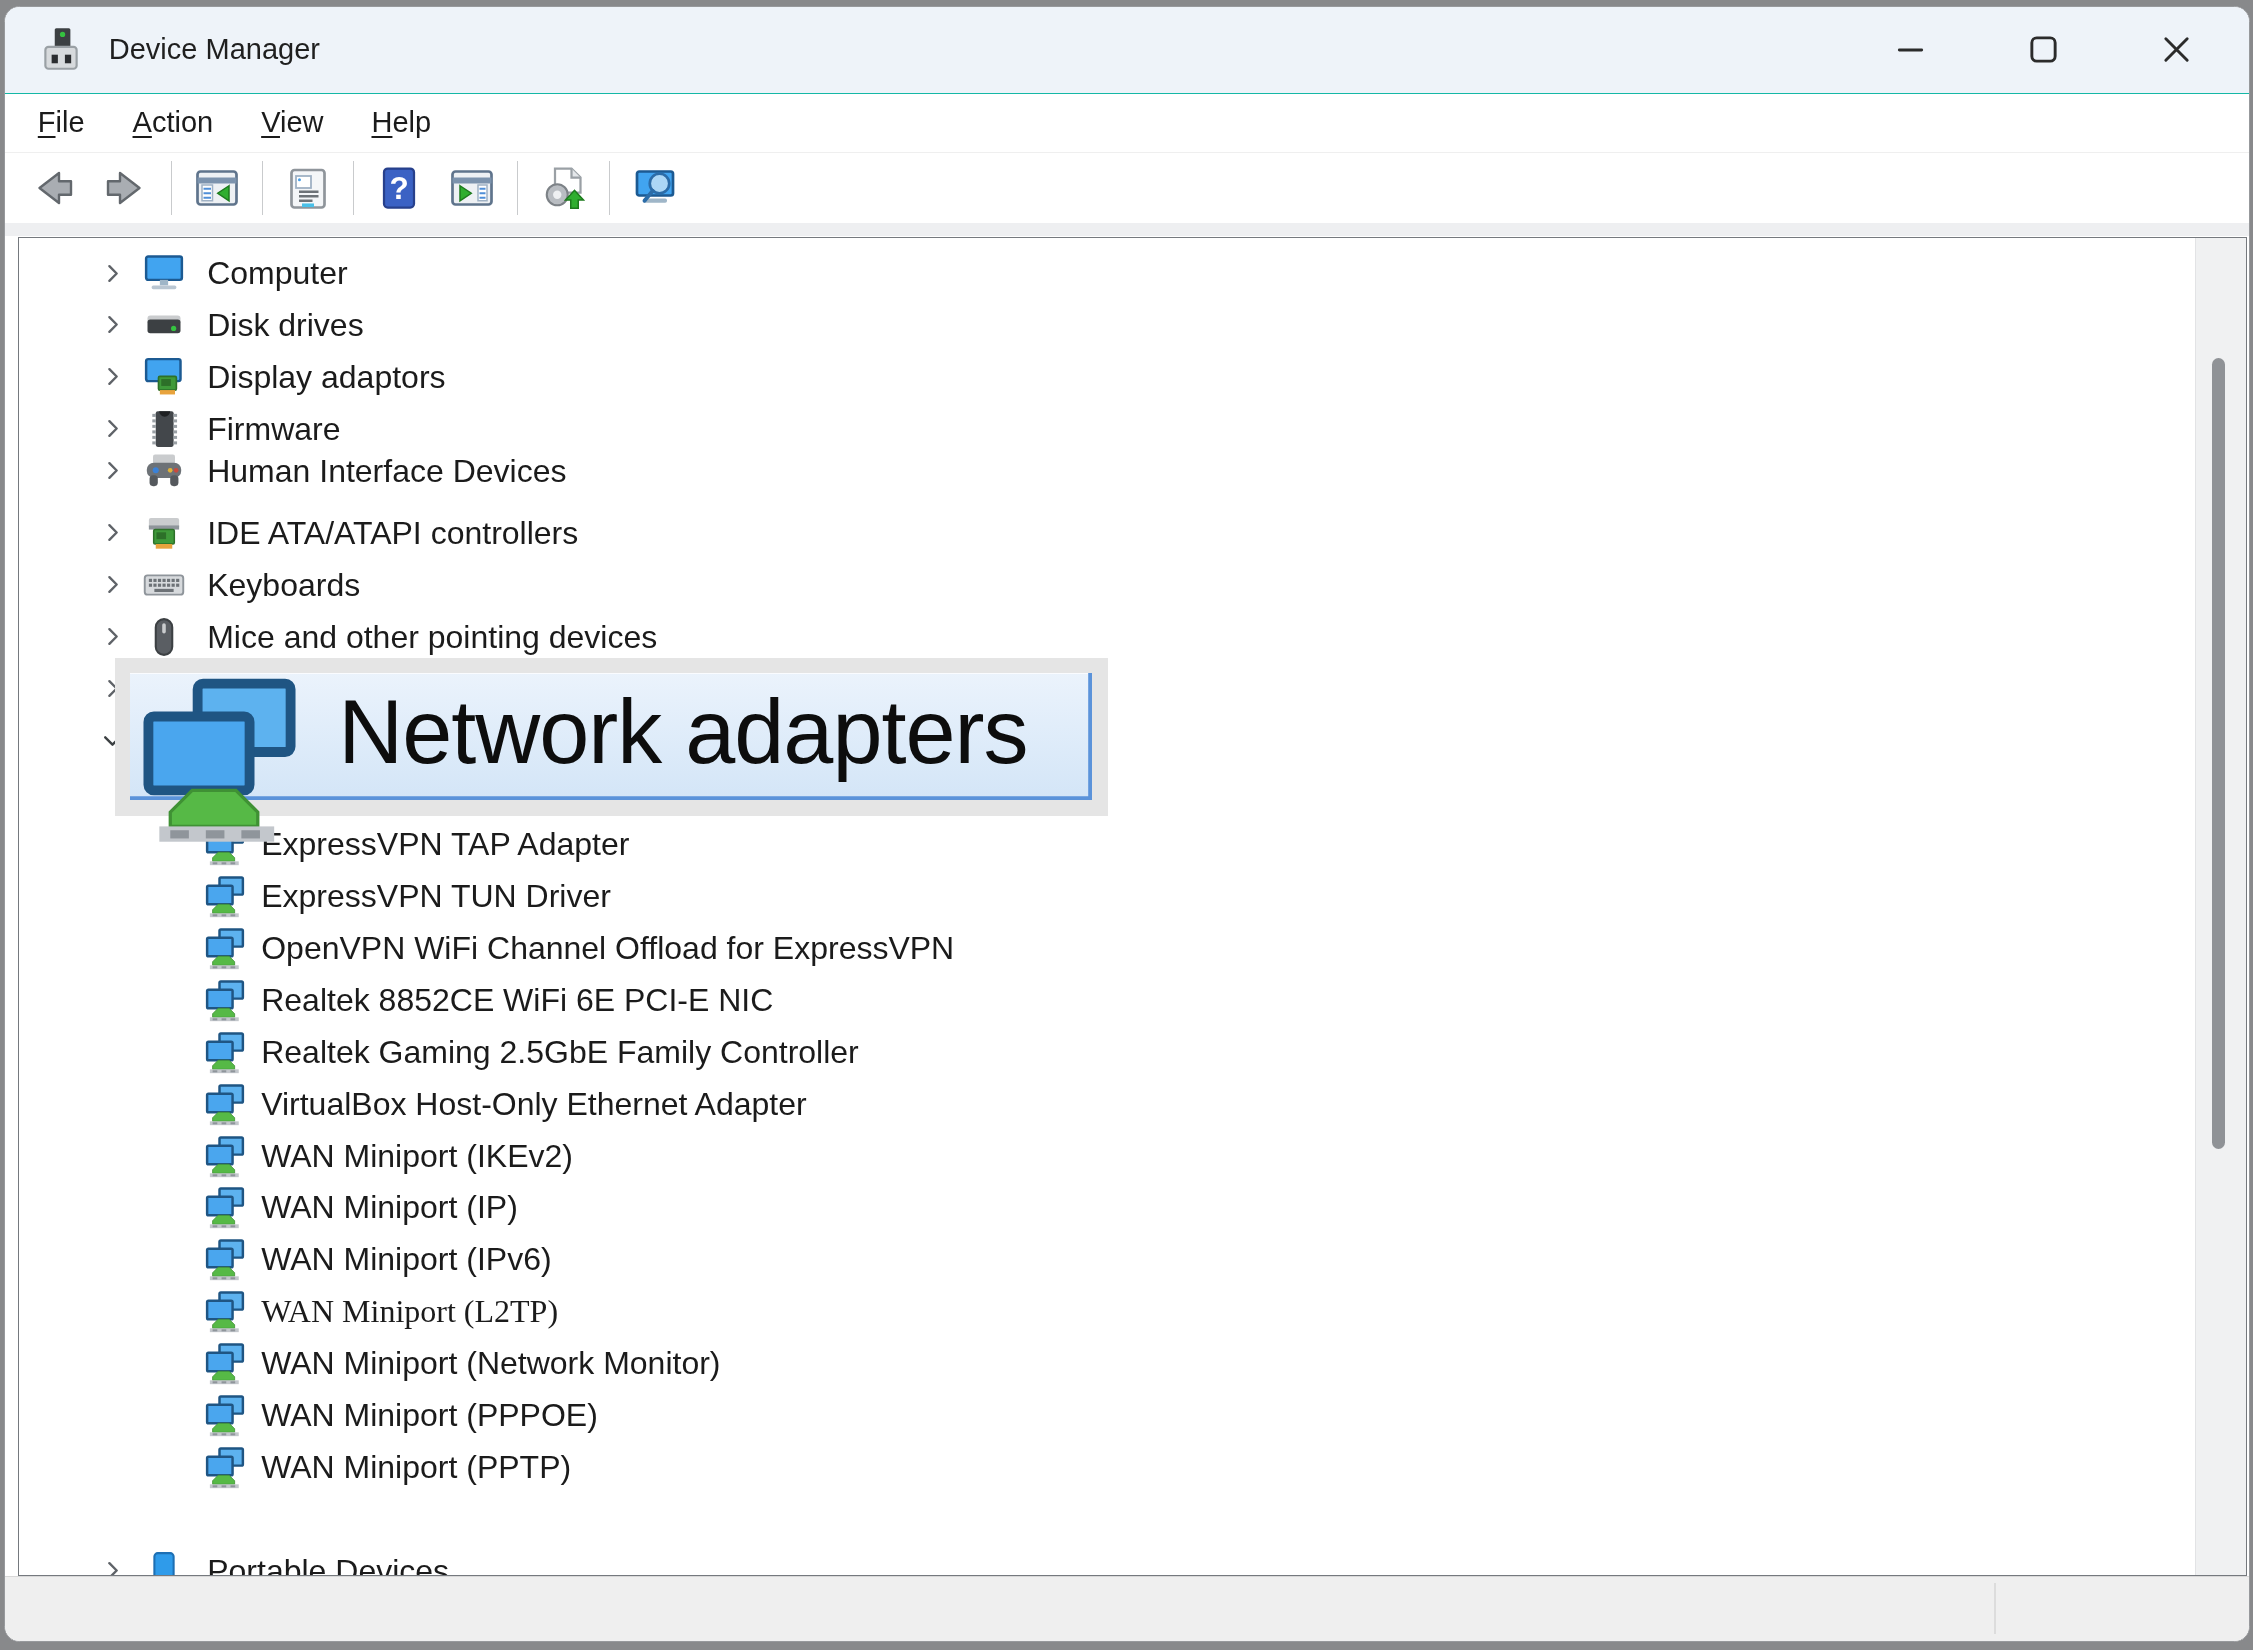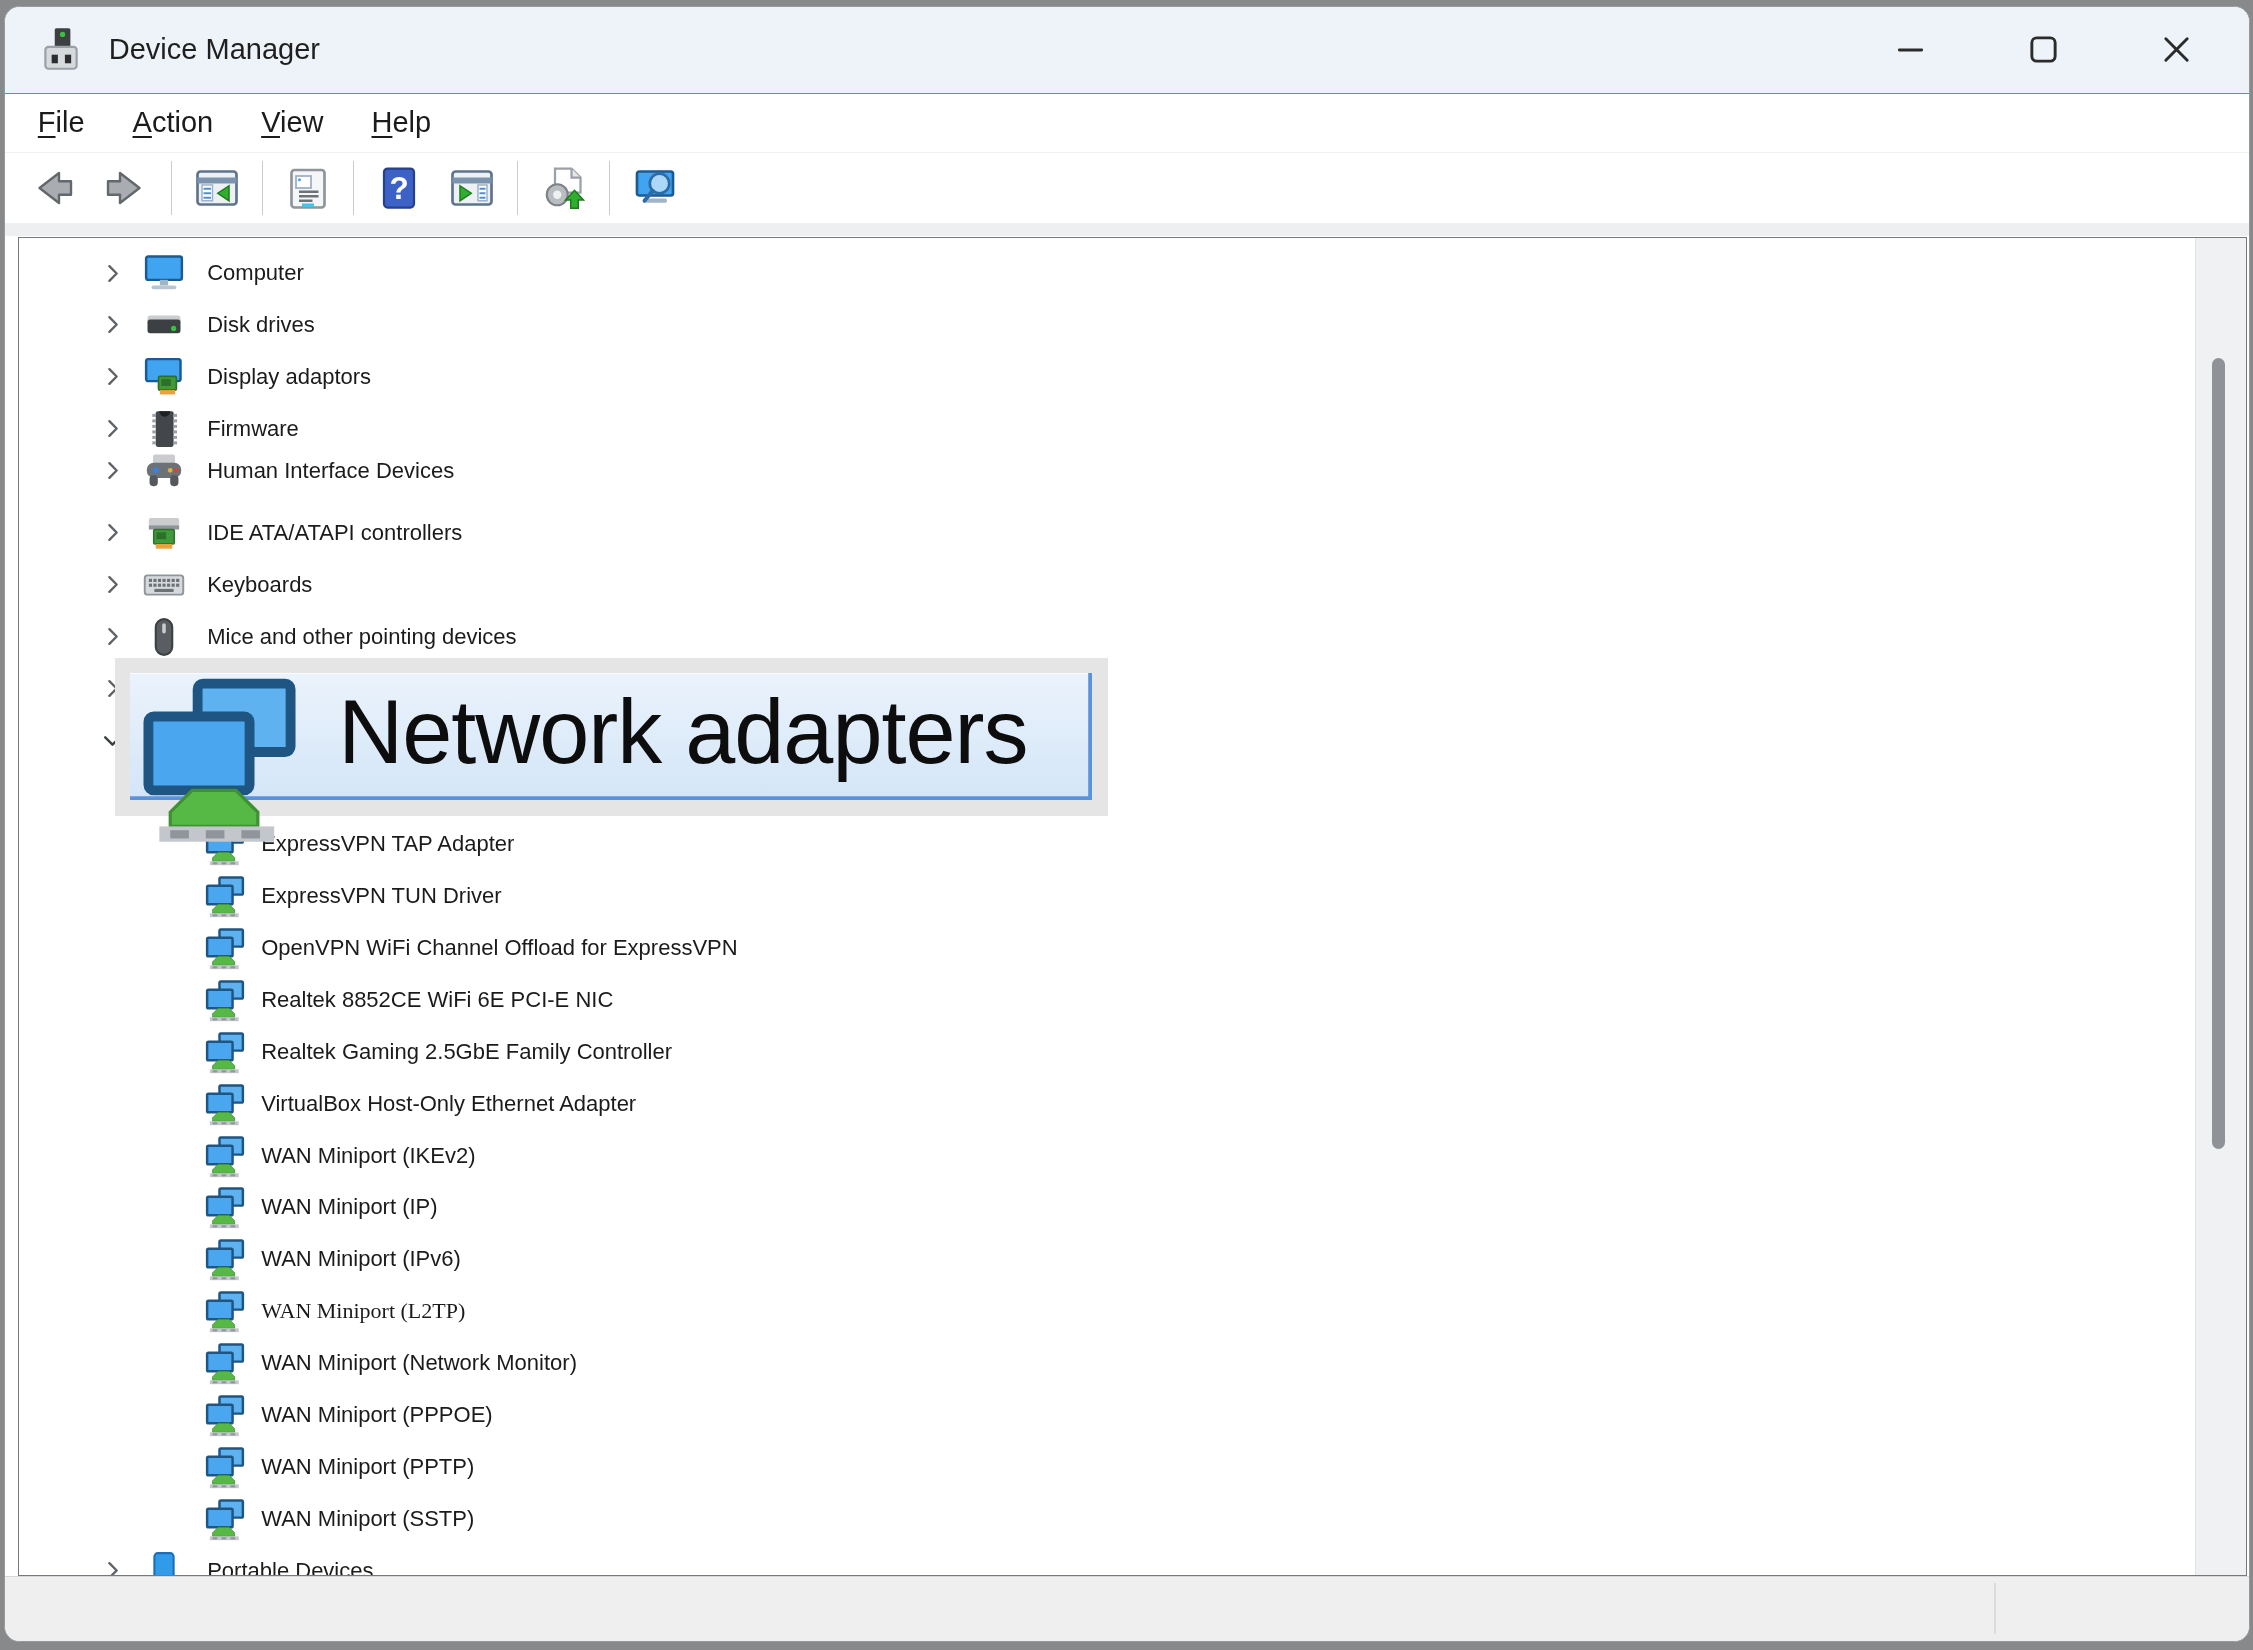--- a/index.html
+++ b/index.html
@@ -48,21 +48,21 @@
     border:1.9px solid #75797e;background:#ffffff;overflow:hidden;box-sizing:border-box;
   }
   .tree{position:absolute;left:0;top:0;right:50px;bottom:0;}
   .row{position:absolute;left:0;width:100%;height:52px;}
   .chev{position:absolute;left:81px;top:13.4px;width:25px;height:25px;}
   .chev svg{width:25px;height:25px;}
   .ric{position:absolute;left:123px;top:3.8px;width:44px;height:44px;}
   .ric svg{width:44px;height:44px;}
   .lbl{
     position:absolute;left:188px;top:0;height:52px;line-height:52px;
-    font-size:22px;color:#1b1b1b;white-space:nowrap;
+    font-size:32px;color:#1b1b1b;white-space:nowrap;
   }
   .row.l1 .ric{left:184px;}
   .row.l1 .lbl{left:242px;}
   
   .sb-track{
     position:absolute;top:0;right:0;bottom:0;width:50px;
     background:#f0f1f2;border-left:1px solid #e2e3e5;
   }
   .sb-thumb{
     position:absolute;left:15.4px;width:13.4px;top:120px;height:791px;
@@ -500,33 +500,20 @@
               <rect x="12" y="2.5" width="17" height="12.5" rx="1" fill="#5db2ef" stroke="#1f5583" stroke-width="1.8"></rect>
               <rect x="3" y="8.5" width="18.5" height="13.5" rx="1" fill="#4aa6ee" stroke="#1f5583" stroke-width="1.8"></rect>
               <path d="M11 22 h8 l4 4 v2.6 h-16 v-2.6 z" fill="#56b946" stroke="#3f9134" stroke-width="0.6"></path>
               <rect x="5" y="28.6" width="21" height="2.8" fill="#c3c7cc"></rect>
               <rect x="7" y="29.3" width="3.4" height="1.5" fill="#8f959b"></rect>
               <rect x="13.5" y="29.3" width="3.4" height="1.5" fill="#8f959b"></rect>
               <rect x="20" y="29.3" width="3.4" height="1.5" fill="#8f959b"></rect>
             </svg></span>
     <span class="lbl">WAN Miniport (PPTP)</span>
   </div>
-        <div class="row l1" style="top: 1255px;">
-
-    <span class="ric"><svg viewBox="0 0 32 32">
-              <rect x="12" y="2.5" width="17" height="12.5" rx="1" fill="#5db2ef" stroke="#1f5583" stroke-width="1.8"></rect>
-              <rect x="3" y="8.5" width="18.5" height="13.5" rx="1" fill="#4aa6ee" stroke="#1f5583" stroke-width="1.8"></rect>
-              <path d="M11 22 h8 l4 4 v2.6 h-16 v-2.6 z" fill="#56b946" stroke="#3f9134" stroke-width="0.6"></path>
-              <rect x="5" y="28.6" width="21" height="2.8" fill="#c3c7cc"></rect>
-              <rect x="7" y="29.3" width="3.4" height="1.5" fill="#8f959b"></rect>
-              <rect x="13.5" y="29.3" width="3.4" height="1.5" fill="#8f959b"></rect>
-              <rect x="20" y="29.3" width="3.4" height="1.5" fill="#8f959b"></rect>
-            </svg></span>
-    <span class="lbl">WAN Miniport (SSTP)</span>
-  </div>
         <div class="row" style="top: 1307px;">
     <span class="chev"><svg viewBox="0 0 24 24">
               <path d="M9 5 L16 12 L9 19" fill="none" stroke="#5f6368" stroke-width="2.3" stroke-linecap="round" stroke-linejoin="round"></path>
             </svg></span>
     <span class="ric"><svg viewBox="0 0 32 32">
               <rect x="9" y="3" width="14" height="26" rx="2.5" fill="#2f9bea" stroke="#1d6fb4" stroke-width="1.5"></rect>
             </svg></span>
     <span class="lbl">Portable Devices</span>
   </div>
       </div>

